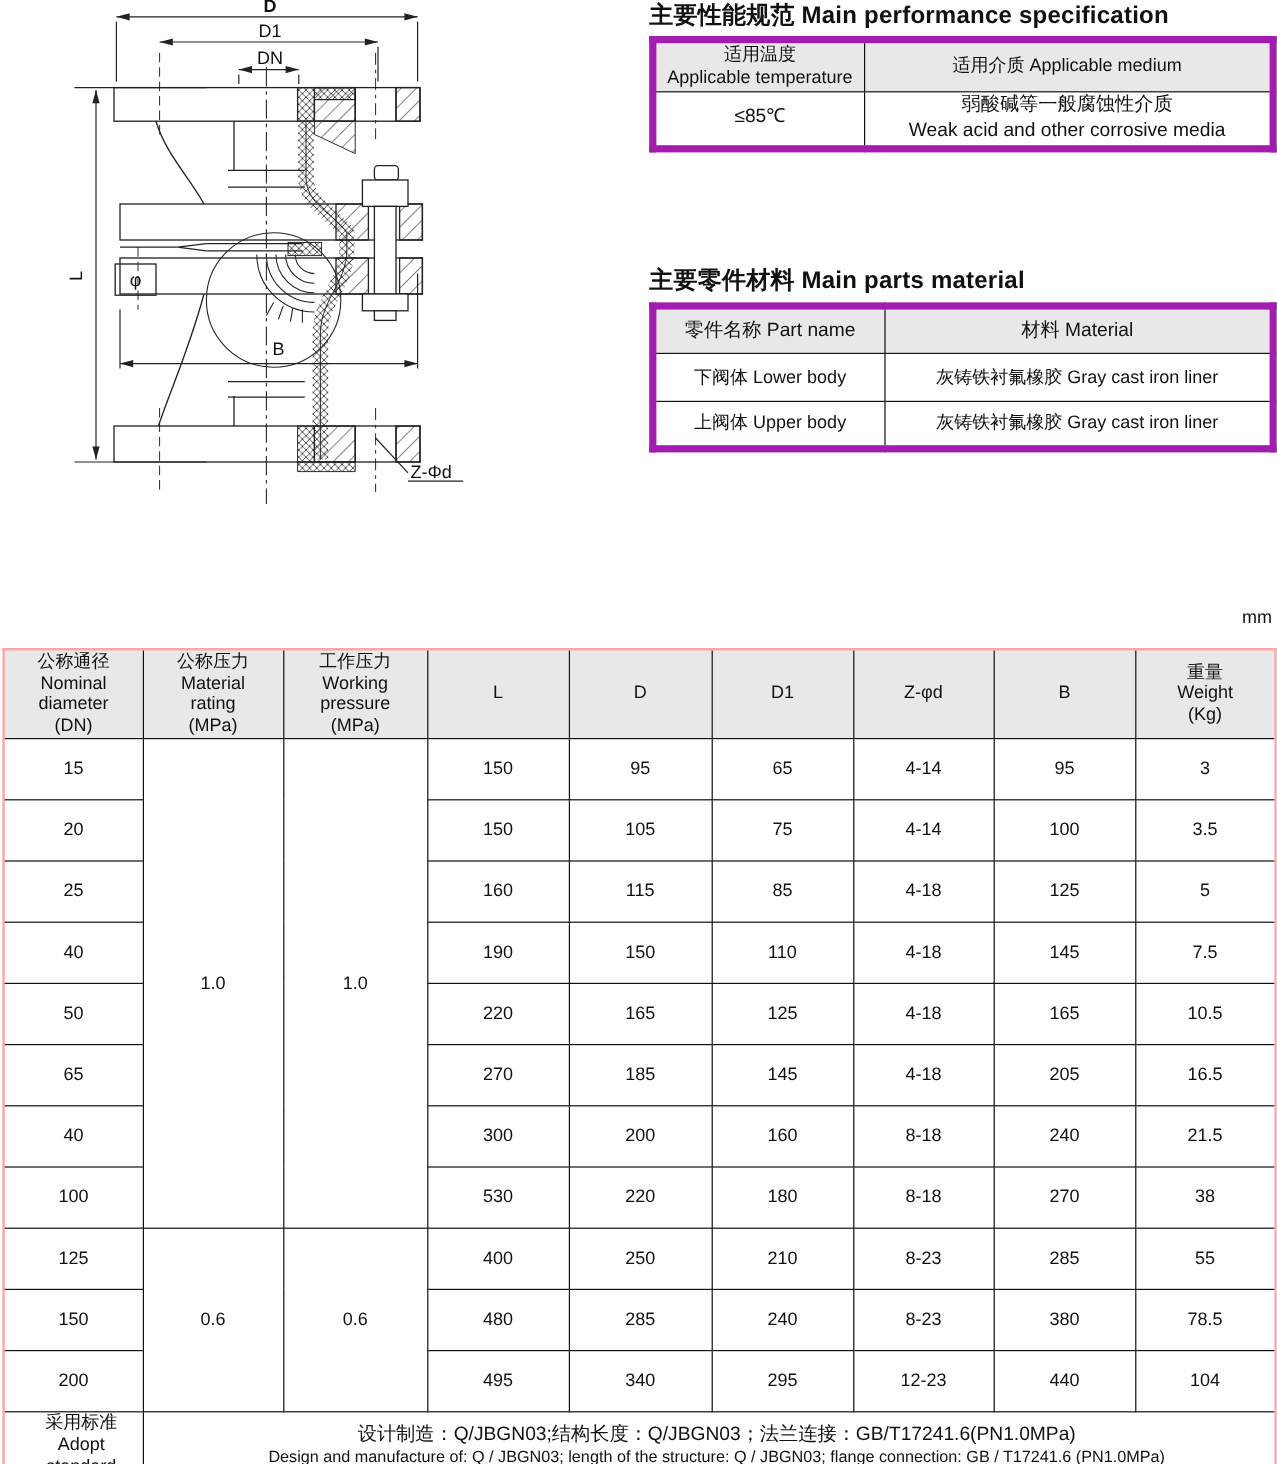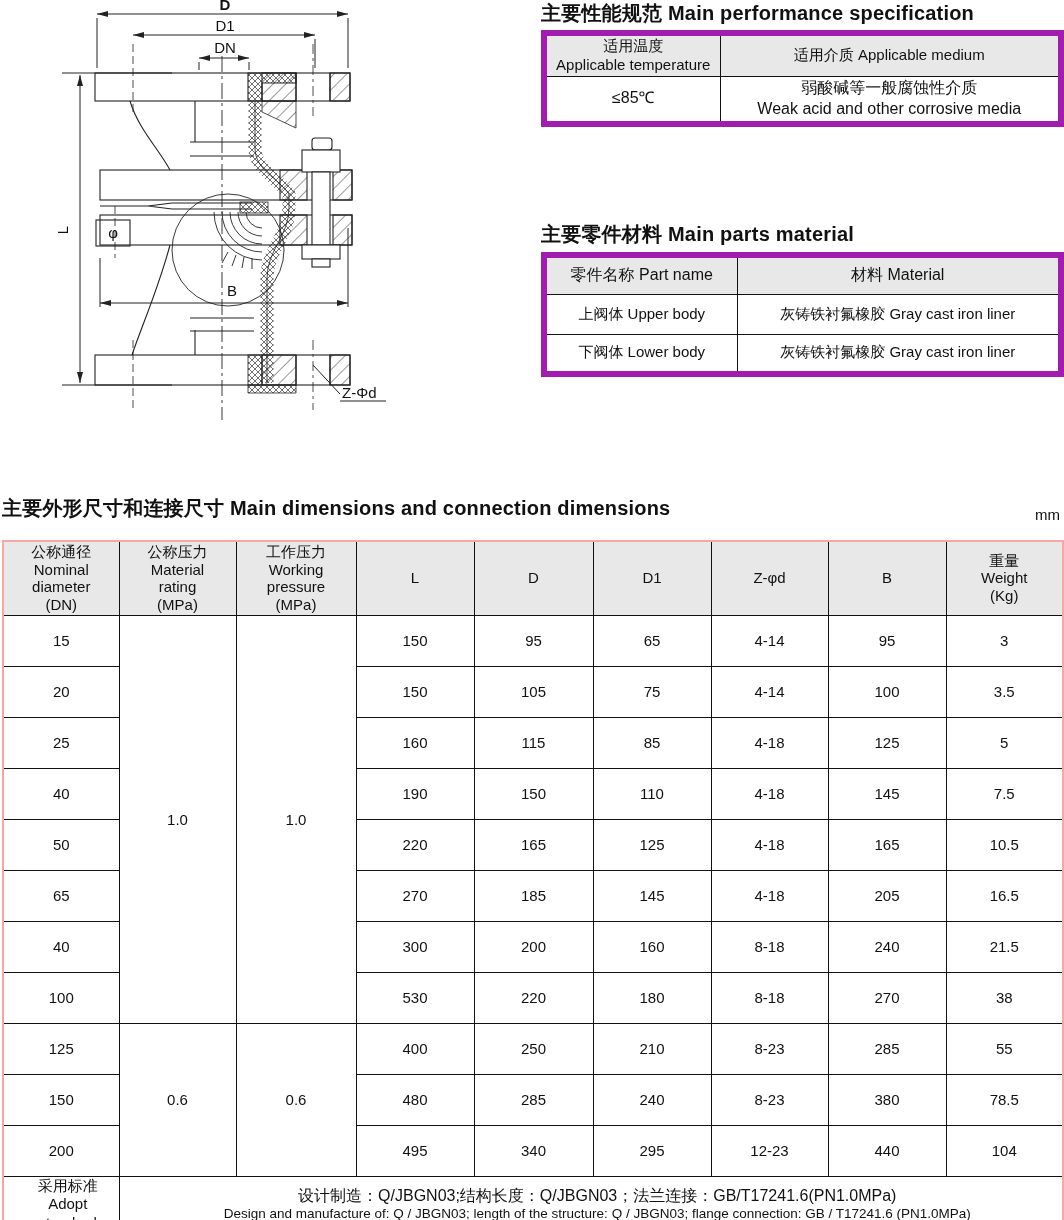--- a/index.html
+++ b/index.html
@@ -218,34 +218,33 @@
     </table>
 
     <h2 id="mat-title" class="sec-title">主要零件材料 Main parts material</h2>
     <table id="mat-table" class="spec">
       <tbody>
         <tr>
           <th class="c1">零件名称 Part name</th>
           <th>材料 Material</th>
         </tr>
         <tr>
+          <td class="c1">下阀体 Lower body</td>
+          <td>灰铸铁衬氟橡胶 Gray cast iron liner</td>
+        </tr>
+        <tr>
           <td class="c1">上阀体 Upper body</td>
-          <td>灰铸铁衬氟橡胶 Gray cast iron liner</td>
-        </tr>
-        <tr>
-          <td class="c1">下阀体 Lower body</td>
           <td>灰铸铁衬氟橡胶 Gray cast iron liner</td>
         </tr>
       </tbody>
     </table>
   </div>
 
   <div class="dims-wrap">
     <div class="dims-title-row">
-      <h2 id="dims-title" class="sec-title">主要外形尺寸和连接尺寸 Main dimensions and connection dimensions</h2>
       <span id="dims-unit">mm</span>
     </div>
     <table class="dims">
       <colgroup>
         <col style="width:116px">
           <col style="width:117px">
           <col style="width:120px">
         <col style="width:118px">
           <col style="width:119px">
           <col style="width:118px">

